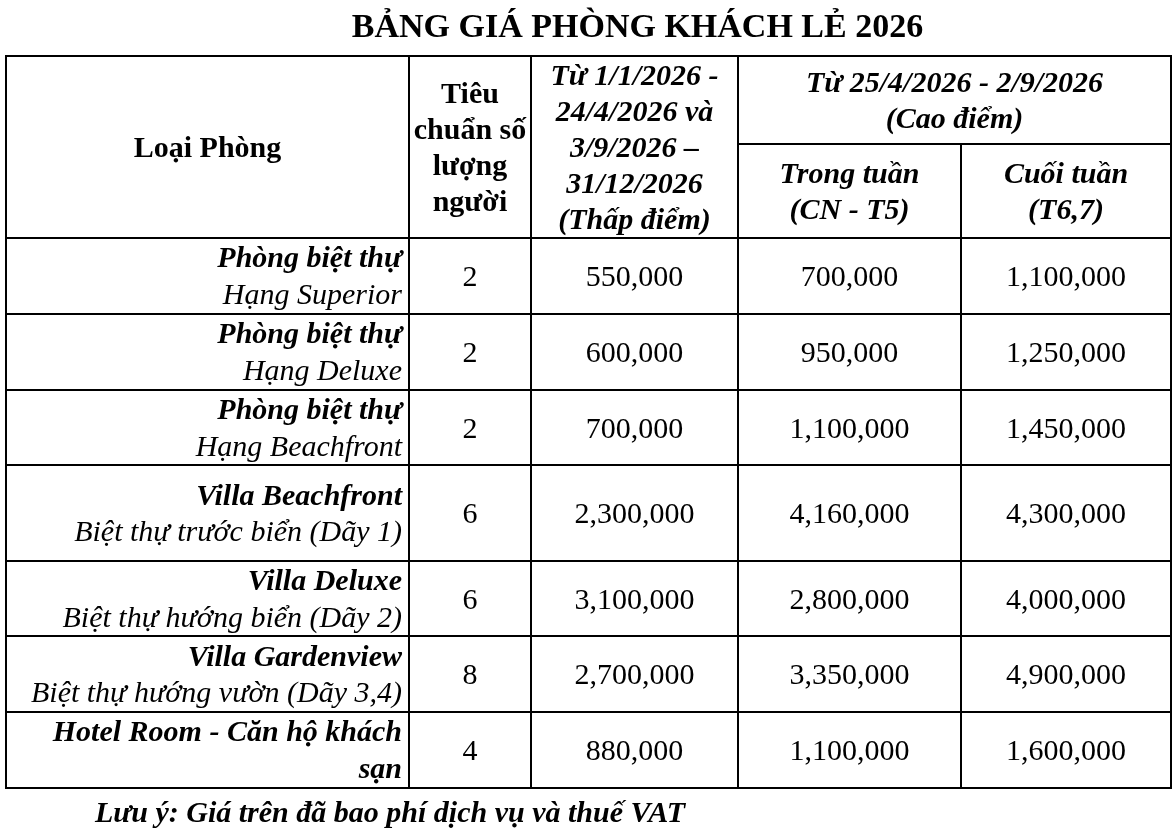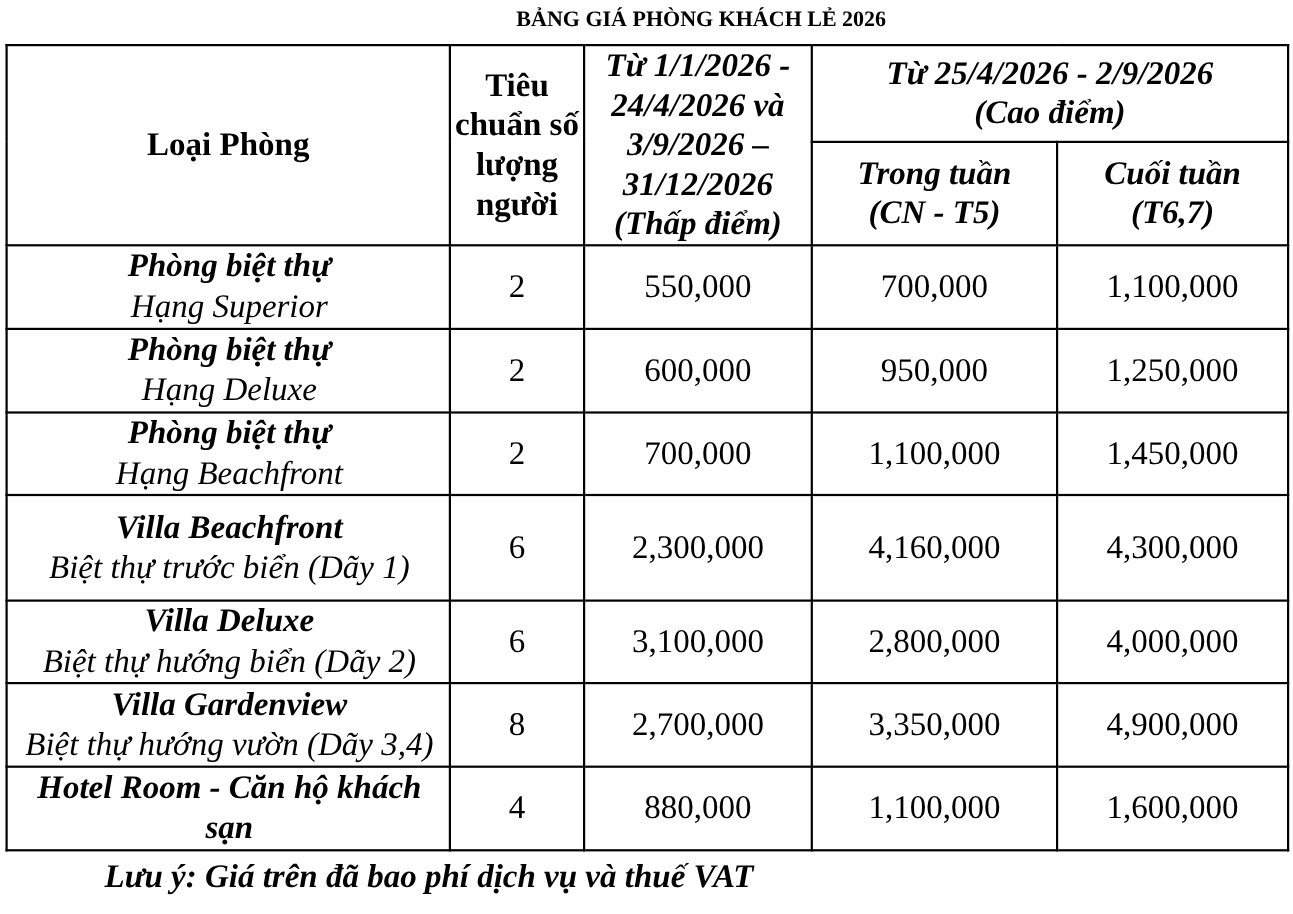--- a/index.html
+++ b/index.html
@@ -9,21 +9,21 @@
     font-family: "Liberation Serif", "DejaVu Serif", serif;
     color: #000000;
     overflow: hidden;
   }
   .page { width: 1175px; height: 831px; }
 
   .doc-title {
     margin-top: 7px;
     padding-left: 100px;           
     text-align: center;
-    font-size: 20px;
+    font-size: 34px;
     font-weight: bold;
     letter-spacing: 0px;
     white-space: nowrap;
   }
 
   table.price-table {
     margin: 10px 5px 0 5px;
     width: 1165px;
     border-collapse: collapse;
     table-layout: fixed;
@@ -47,21 +47,21 @@
 
   tbody tr:nth-child(1) { height: 76px; }
   tbody tr:nth-child(2) { height: 76px; }
   tbody tr:nth-child(3) { height: 75px; }
   tbody tr:nth-child(4) { height: 96px; }
   tbody tr:nth-child(5) { height: 70px; }
   tbody tr:nth-child(6) { height: 76px; }
   tbody tr:nth-child(7) { height: 71px; }
 
   td.cell-room {
-    text-align: center;
+    text-align: right;
     padding-left: 8px;
     padding-right: 6px;
   }
   .room-name {
     display: block;
     font-weight: bold;
     font-style: italic;
     line-height: 1.22;
   }
   .room-sub {

